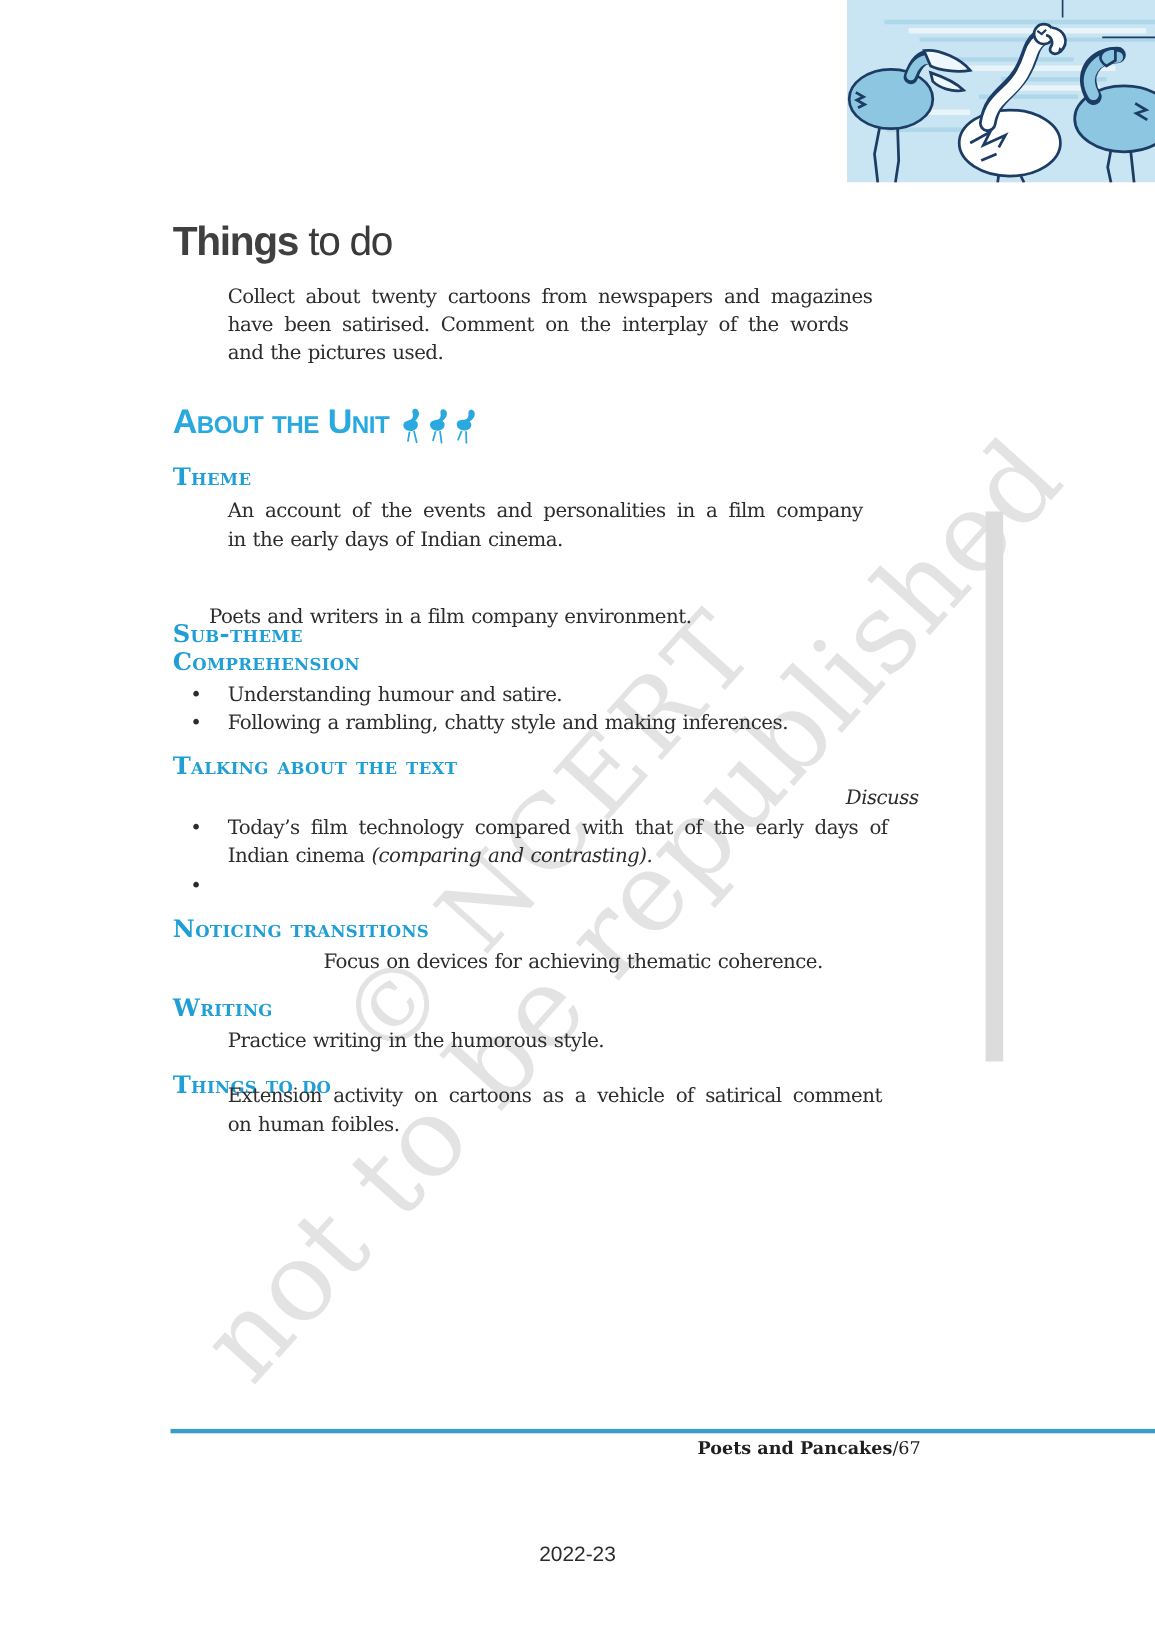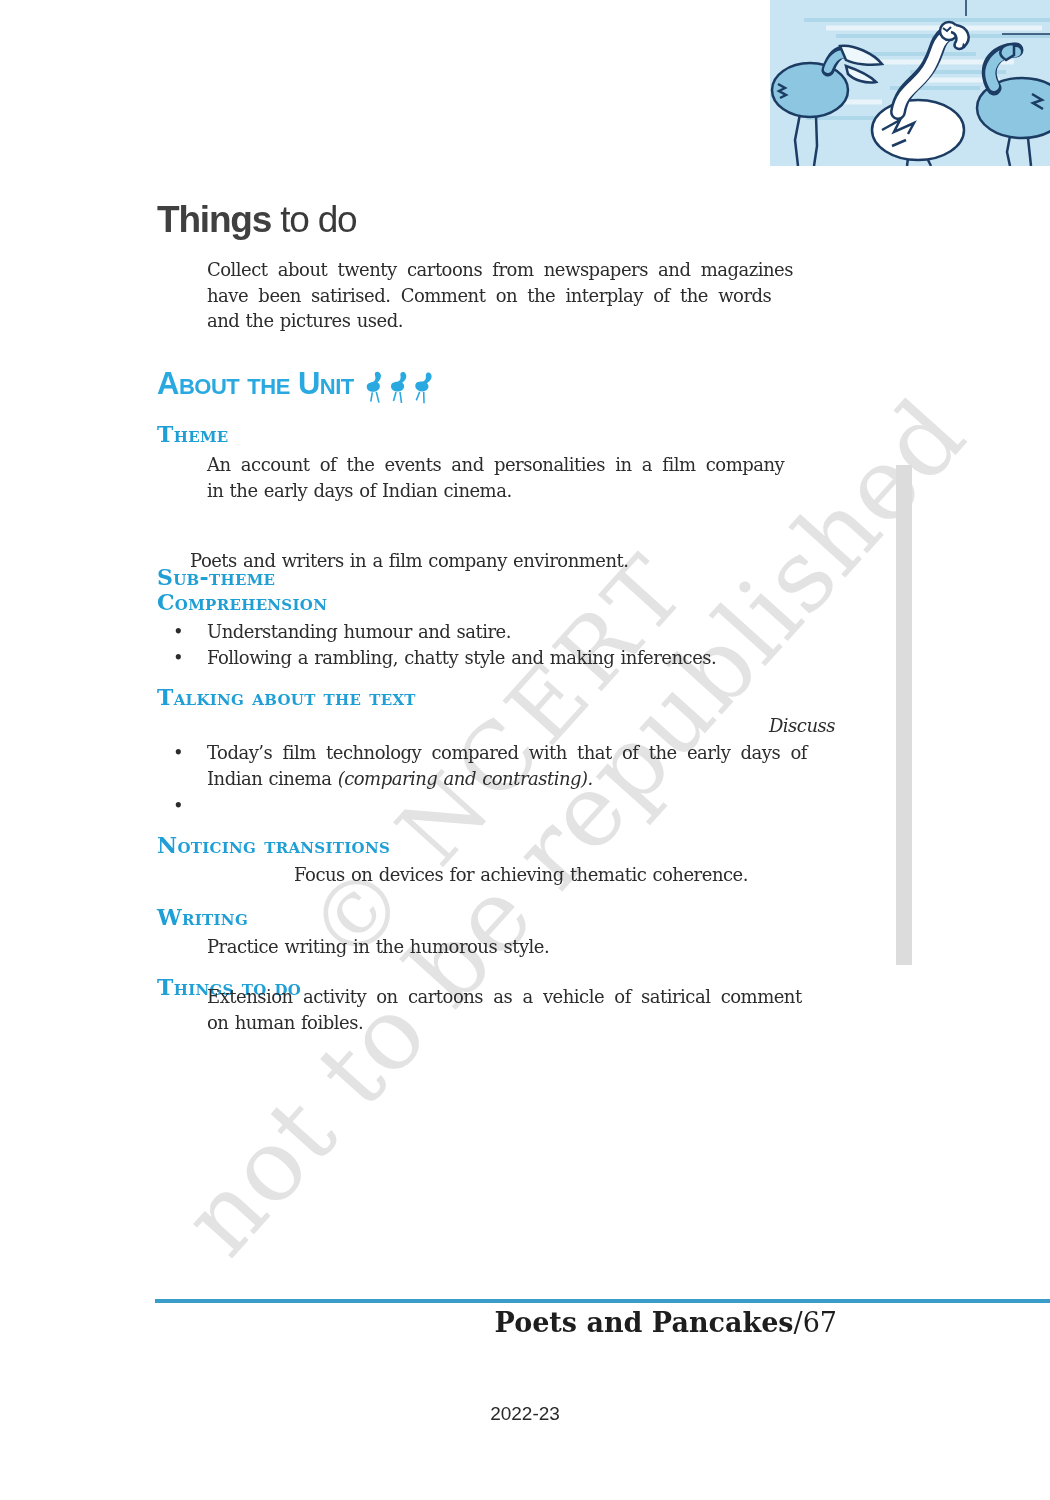--- a/index.html
+++ b/index.html
@@ -29,21 +29,21 @@
   
   .btxt{font-size:18px;line-height:25.5px;letter-spacing:-0.5px;word-spacing:1px;
         width:628px;white-space:nowrap;}
   .btxt .fill{word-spacing:5px;}
   .em{font-style:italic;text-align:right;}
   .bullet-item{position:relative;}
   .bullet-dot{position:absolute;left:-34px;top:0;font-size:18px;}
   
   .footer-rule{position:absolute;left:155px;top:1299px;width:895px;height:4px;background:#3a9cc9;z-index:2;}
   .footer-text{position:absolute;top:1307px;left:0;width:837px;text-align:right;z-index:2;
-      font-family:"DejaVu Serif",serif;font-size:27px;color:#1e1e1e;white-space:nowrap;}
+      font-family:"DejaVu Serif",serif;font-size:16px;color:#1e1e1e;white-space:nowrap;}
   .footer-text .bk{font-weight:700;}
   .year{position:absolute;top:1403px;left:0;width:1050px;text-align:center;z-index:2;
       font-family:"Liberation Sans",sans-serif;font-size:19px;color:#2a2a2a;}
 </style>
 </head>
 <body>
 
 <div class="page">
 
   <div class="watermark">

